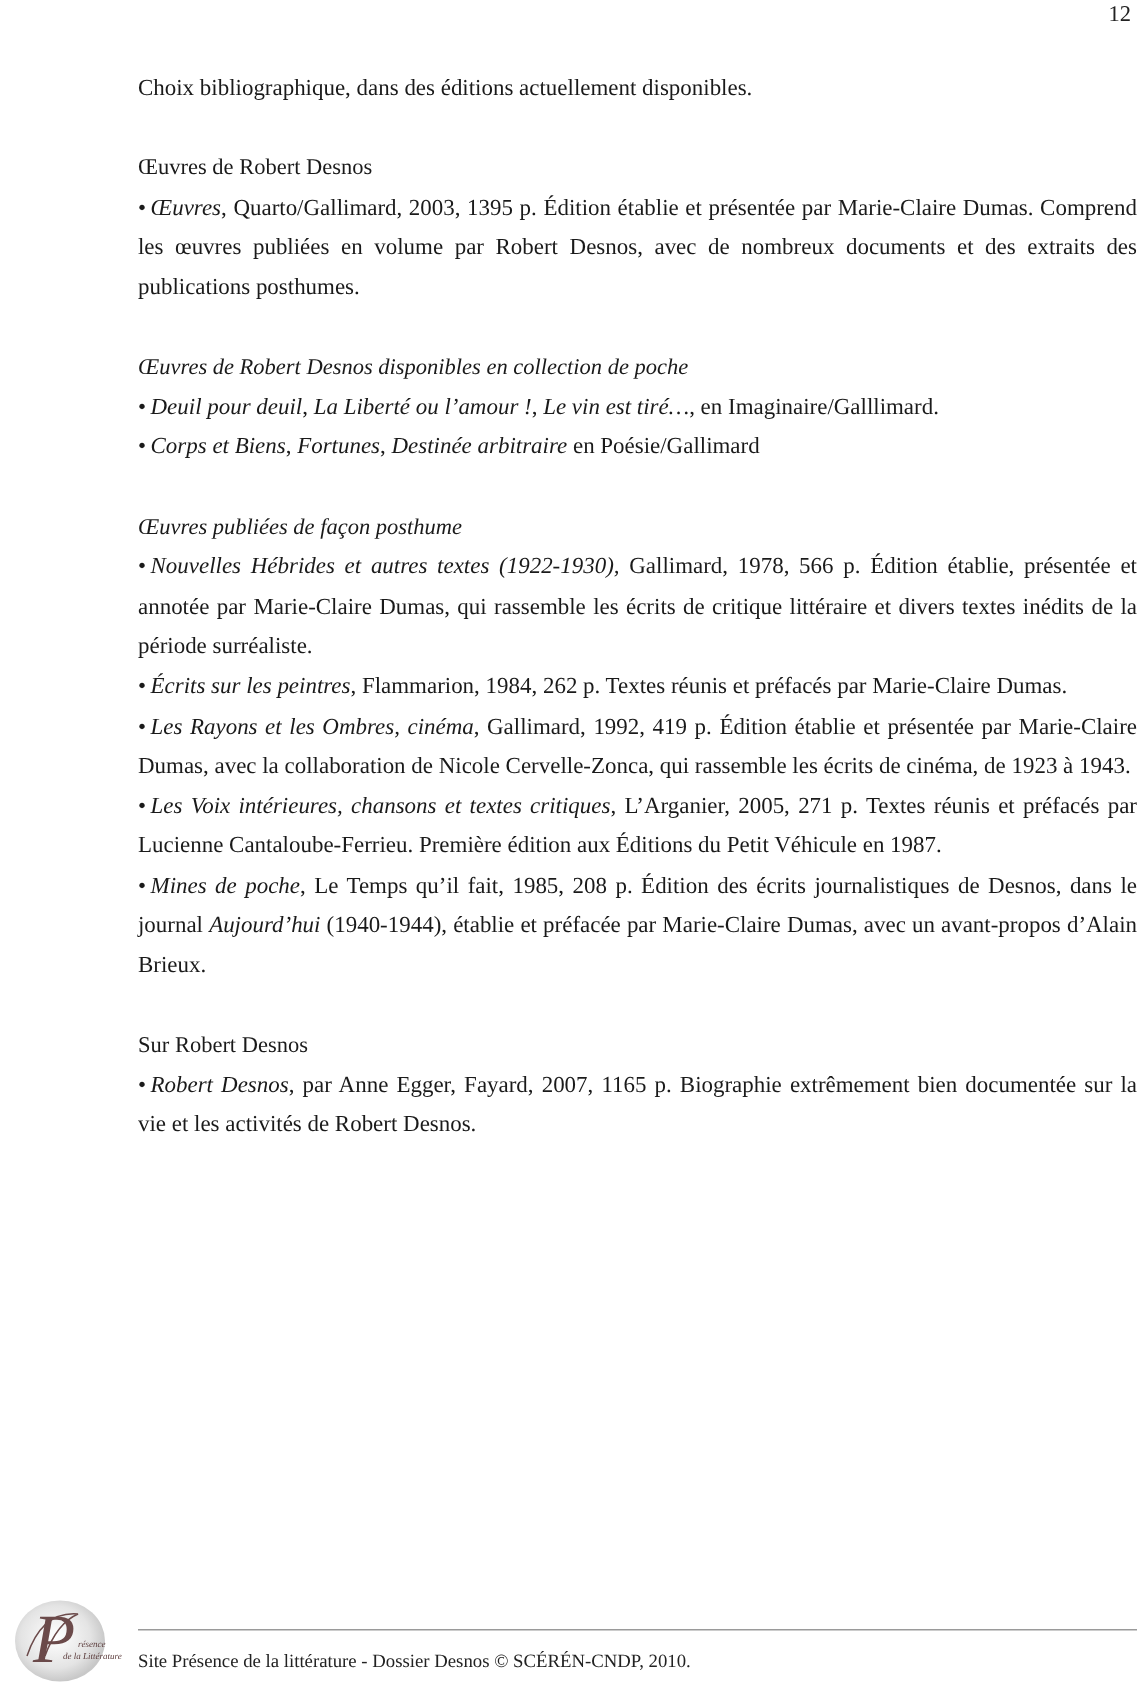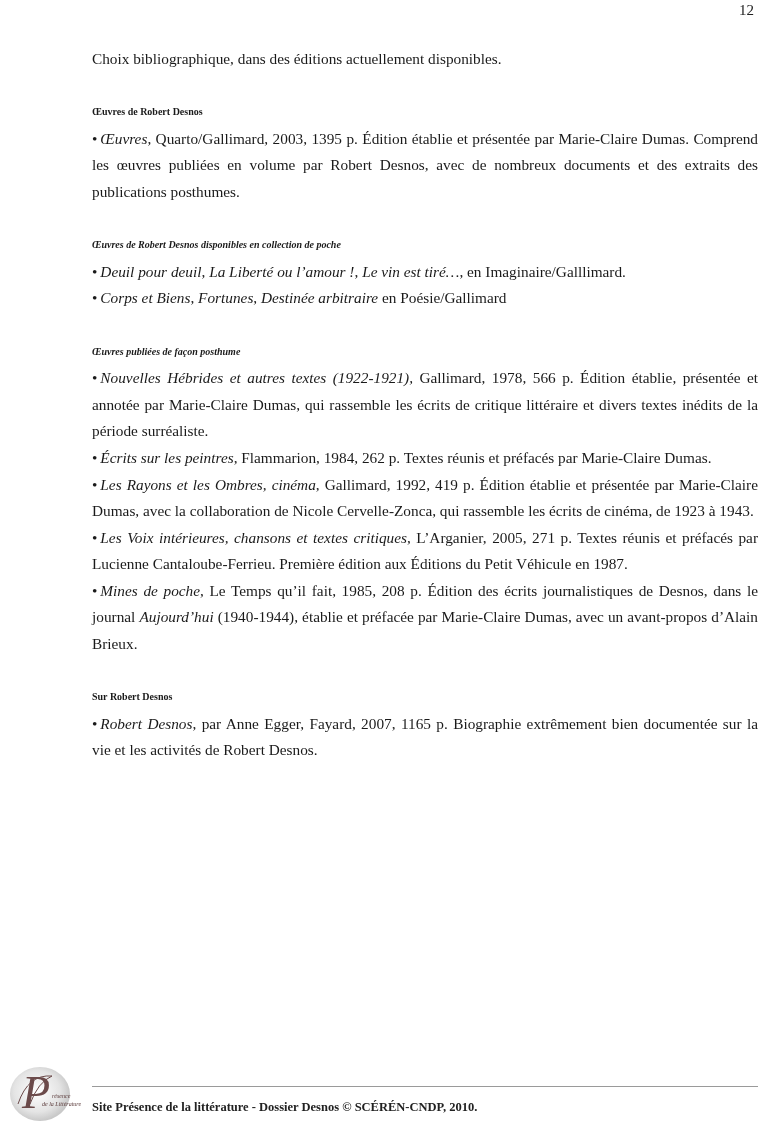--- a/index.html
+++ b/index.html
@@ -11,32 +11,32 @@
     .page-number {
       position: absolute; top: 2px; right: 6px;
       font-size: 15px; color: #222; margin-left: 37px;
     }
     .content {
       position: absolute; left: 92px; top: 46px; width: 666px;
       font-size: 15.3px; line-height: 26.6px;
     }
     .intro { margin: 0 0 26.6px 0; }
     .section { margin: 0 0 26.6px 0; }
-    .section-title { font-weight: bold; margin: 0; font-size: 10px; }
+    .section-title { font-weight: normal; margin: 0; font-size: 15px; }
     .section-title.italic { font-style: italic; }
     .entry { margin: 0; text-align: justify; }
     .entry .bullet { font-style: normal; margin-right: 3px; }
     .entry em { font-style: italic; }
     .footer-line {
       position: absolute; left: 92px; top: 1086px; width: 666px; height: 0;
       border-top: 1px solid #9a9a9a;
     }
     .footer-text {
       position: absolute; left: 92px; top: 1100px;
-      font-size: 12.5px; color: #222; font-weight: bold;
+      font-size: 12.5px; color: #222;
     }
     .logo {
       position: absolute; left: 8px; top: 1064px; width: 76px; height: 58px;
     }
   </style>
 </head>
 <body>
 
 <div class="page-number">12</div>
 
@@ -47,21 +47,21 @@
         <p class="section-title">Œuvres de Robert Desnos</p>
         <p class="entry"><span class="bullet">•</span><em>Œuvres</em><span>, Quarto/Gallimard, 2003, 1395 p. Édition établie et présentée par Marie-Claire Dumas. Comprend les œuvres publiées en volume par Robert Desnos, avec de nombreux documents et des extraits des publications posthumes.</span></p>
       </div>
       <div class="section">
         <p class="section-title italic">Œuvres de Robert Desnos disponibles en collection de poche</p>
         <p class="entry"><span class="bullet">•</span><em>Deuil pour deuil</em><span>, </span><em>La Liberté ou l’amour !</em><span>, </span><em>Le vin est tiré…</em><span>, en Imaginaire/Galllimard.</span></p>
         <p class="entry"><span class="bullet">•</span><em>Corps et Biens</em><span>, </span><em>Fortunes</em><span>, </span><em>Destinée arbitraire</em><span> en Poésie/Gallimard</span></p>
       </div>
       <div class="section">
         <p class="section-title italic">Œuvres publiées de façon posthume</p>
-        <p class="entry"><span class="bullet">•</span><em>Nouvelles Hébrides et autres textes (1922-1921),</em><span> Gallimard, 1978, 566 p. Édition établie, présentée et annotée par Marie-Claire Dumas, qui rassemble les écrits de critique littéraire et divers textes inédits de la période surréaliste.</span></p>
+        <p class="entry"><span class="bullet">•</span><em>Nouvelles Hébrides et autres textes (1922-1930),</em><span> Gallimard, 1978, 566 p. Édition établie, présentée et annotée par Marie-Claire Dumas, qui rassemble les écrits de critique littéraire et divers textes inédits de la période surréaliste.</span></p>
         <p class="entry"><span class="bullet">•</span><em>Écrits sur les peintres</em><span>, Flammarion, 1984, 262 p. Textes réunis et préfacés par Marie-Claire Dumas.</span></p>
         <p class="entry"><span class="bullet">•</span><em>Les Rayons et les Ombres, cinéma</em><span>, Gallimard, 1992, 419 p. Édition établie et présentée par Marie-Claire Dumas, avec la collaboration de Nicole Cervelle-Zonca, qui rassemble les écrits de cinéma, de 1923 à 1943.</span></p>
         <p class="entry"><span class="bullet">•</span><em>Les Voix intérieures, chansons et textes critiques</em><span>, L’Arganier, 2005, 271 p. Textes réunis et préfacés par Lucienne Cantaloube-Ferrieu. Première édition aux Éditions du Petit Véhicule en 1987.</span></p>
         <p class="entry"><span class="bullet">•</span><em>Mines de poche</em><span>, Le Temps qu’il fait, 1985, 208 p. Édition des écrits journalistiques de Desnos, dans le journal </span><em>Aujourd’hui</em><span> (1940-1944), établie et préfacée par Marie-Claire Dumas, avec un avant-propos d’Alain Brieux.</span></p>
       </div>
       <div class="section">
         <p class="section-title">Sur Robert Desnos</p>
         <p class="entry"><span class="bullet">•</span><em>Robert Desnos</em><span>, par Anne Egger, Fayard, 2007, 1165 p. Biographie extrêmement bien documentée sur la vie et les activités de Robert Desnos.</span></p>
       </div>
     </div>

